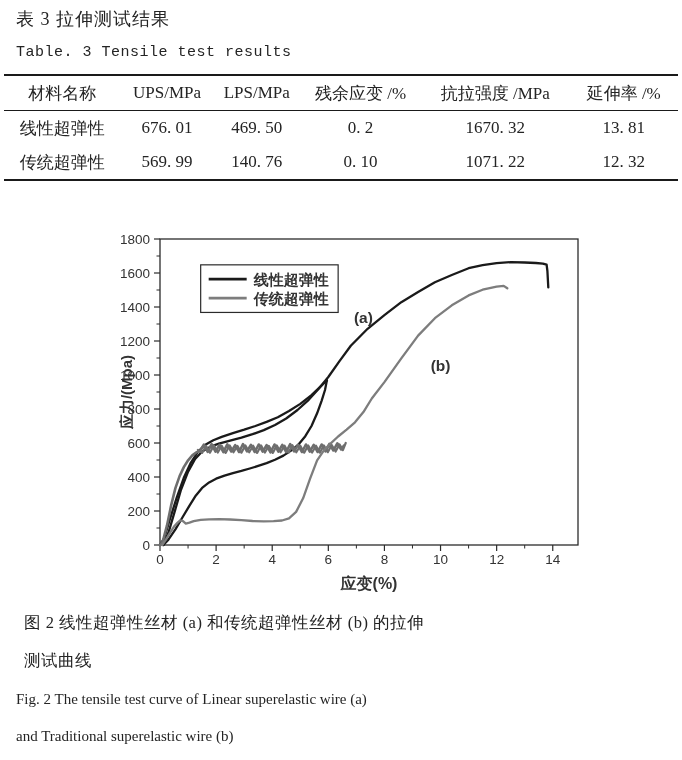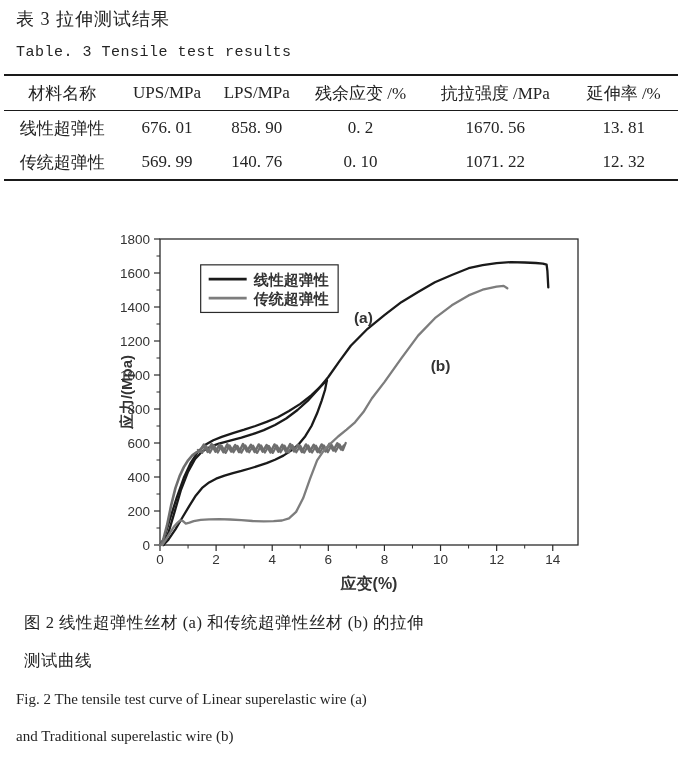--- a/index.html
+++ b/index.html
@@ -53,23 +53,23 @@
       <th>LPS/MPa</th>
       <th>残余应变 /%</th>
       <th>抗拉强度 /MPa</th>
       <th>延伸率 /%</th>
     </tr>
   </thead>
   <tbody>
     <tr>
       <td>线性超弹性</td>
       <td>676. 01</td>
-      <td>858. 90</td>
+      <td>469. 50</td>
       <td>0. 2</td>
-      <td>1670. 56</td>
+      <td>1670. 32</td>
       <td>13. 81</td>
     </tr>
     <tr>
       <td>传统超弹性</td>
       <td>569. 99</td>
       <td>140. 76</td>
       <td>0. 10</td>
       <td>1071. 22</td>
       <td>12. 32</td>
     </tr>

